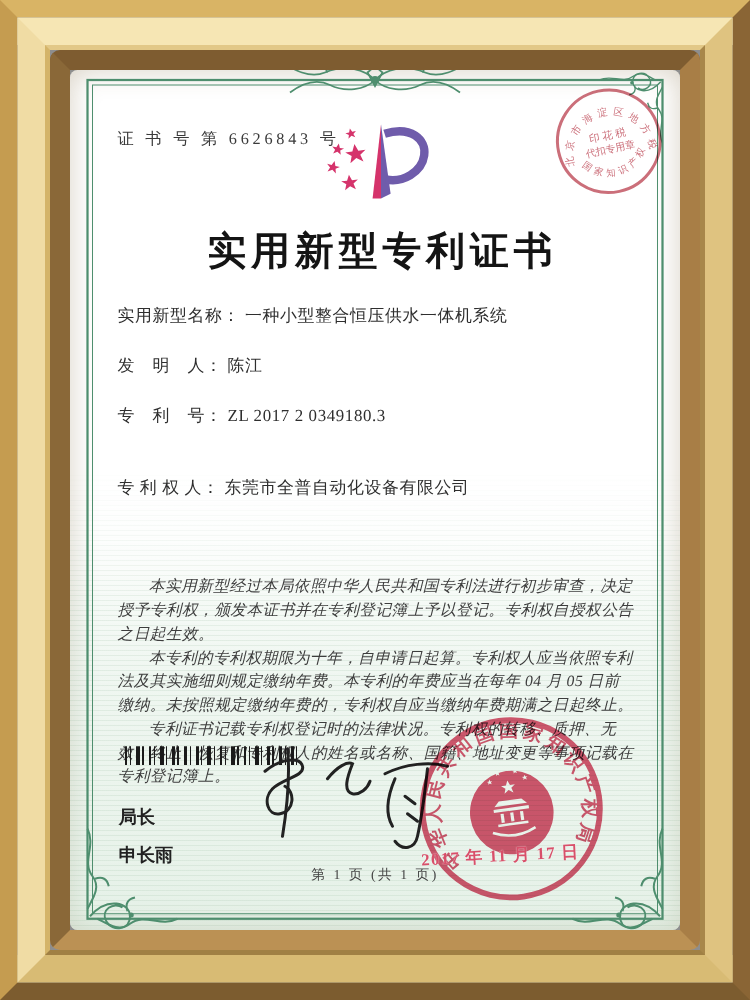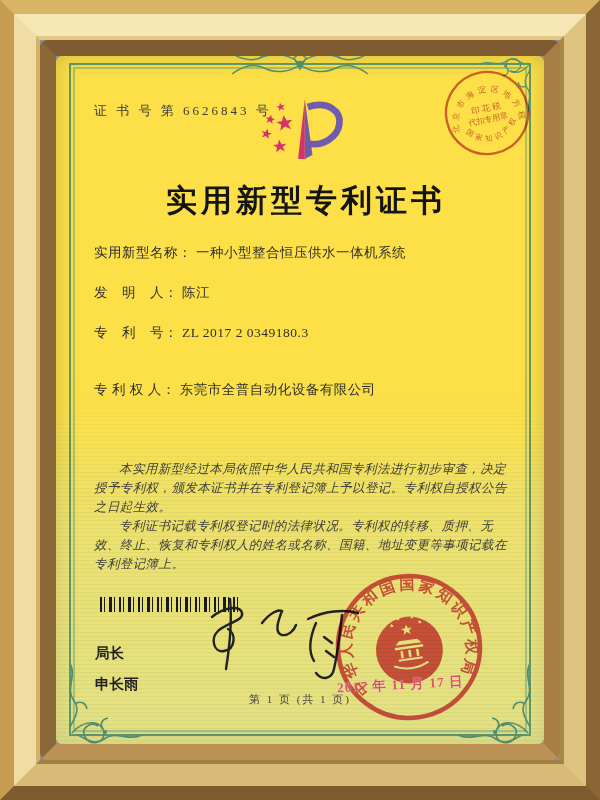--- a/index.html
+++ b/index.html
@@ -9,21 +9,21 @@
   
   .f1{position:absolute;inset:0;
       border:14px solid;border-color:#d9b465 #8a6535 #7c5c2f #c59c50;}
   .f2{position:absolute;inset:0;
       border:22px solid;border-color:#f6e6b4 #dfc380 #d8bb74 #f0dca4;}
   .f3{position:absolute;inset:0;
       border:4px solid;border-color:#e2c887 #a8874a #a08044 #d4b469;}
   .f4{position:absolute;inset:0;
       border:16px solid;border-color:#7e5c30 #a87e46 #bb9154 #8a6838;border-radius:8px;}
   
-  .paper{position:absolute;inset:0;background:#fde047;border-radius:6px;
+  .paper{position:absolute;inset:0;background:#ffffff;border-radius:6px;
          box-shadow:inset 0 0 22px rgba(110,85,40,.28);overflow:hidden;}
   .texture{position:absolute;left:0;right:0;top:46%;bottom:0;pointer-events:none;
     background:
       repeating-linear-gradient(180deg, rgba(110,160,120,.12) 0 1px, rgba(255,255,255,0) 1px 4px),
       linear-gradient(180deg, rgba(205,228,208,0) 0%, rgba(200,225,205,.28) 45%, rgba(198,224,203,.45) 100%);
     -webkit-mask-image:linear-gradient(180deg,transparent,#000 30%);
     mask-image:linear-gradient(180deg,transparent,#000 30%);}
   .border-svg{position:absolute;inset:0;width:100%;height:100%;}
   
   .cert-no{position:absolute;left:38px;top:46px;font-size:13px;letter-spacing:3px;color:#3a3a3a;}
@@ -122,20 +122,21 @@
               <span class="lbl">发　明　人：</span><span>陈江</span></div>
             <div class="field" style="top:188px">
               <span class="lbl">实用新型名称：</span><span>一种小型整合恒压供水一体机系统</span></div>
             <div class="field" style="top:268px">
               <span class="lbl">专　利　号：</span><span>ZL 2017 2 0349180.3</span></div>
             <div class="field" style="top:325px">
               <span class="lbl">专 利 权 人：</span><span>东莞市全普自动化设备有限公司</span></div>
 
             <div class="paras">
               <p>本实用新型经过本局依照中华人民共和国专利法进行初步审查，决定授予专利权，颁发本证书并在专利登记簿上予以登记。专利权自授权公告之日起生效。</p>
+              <p>本专利的专利权期限为十年，自申请日起算。专利权人应当依照专利法及其实施细则规定缴纳年费。本专利的年费应当在每年 04 月 05 日前缴纳。未按照规定缴纳年费的，专利权自应当缴纳年费期满之日起终止。</p>
               <p>专利证书记载专利权登记时的法律状况。专利权的转移、质押、无效、终止、恢复和专利权人的姓名或名称、国籍、地址变更等事项记载在专利登记簿上。</p>
             </div>
 
             <div class="barcode"></div>
 
             <div class="role">局长</div>
             <div class="rname">申长雨</div>
 
             <svg class="sig" viewBox="0 0 210 112">
               <g stroke="#222" stroke-width="2.4" fill="none" stroke-linecap="round">

